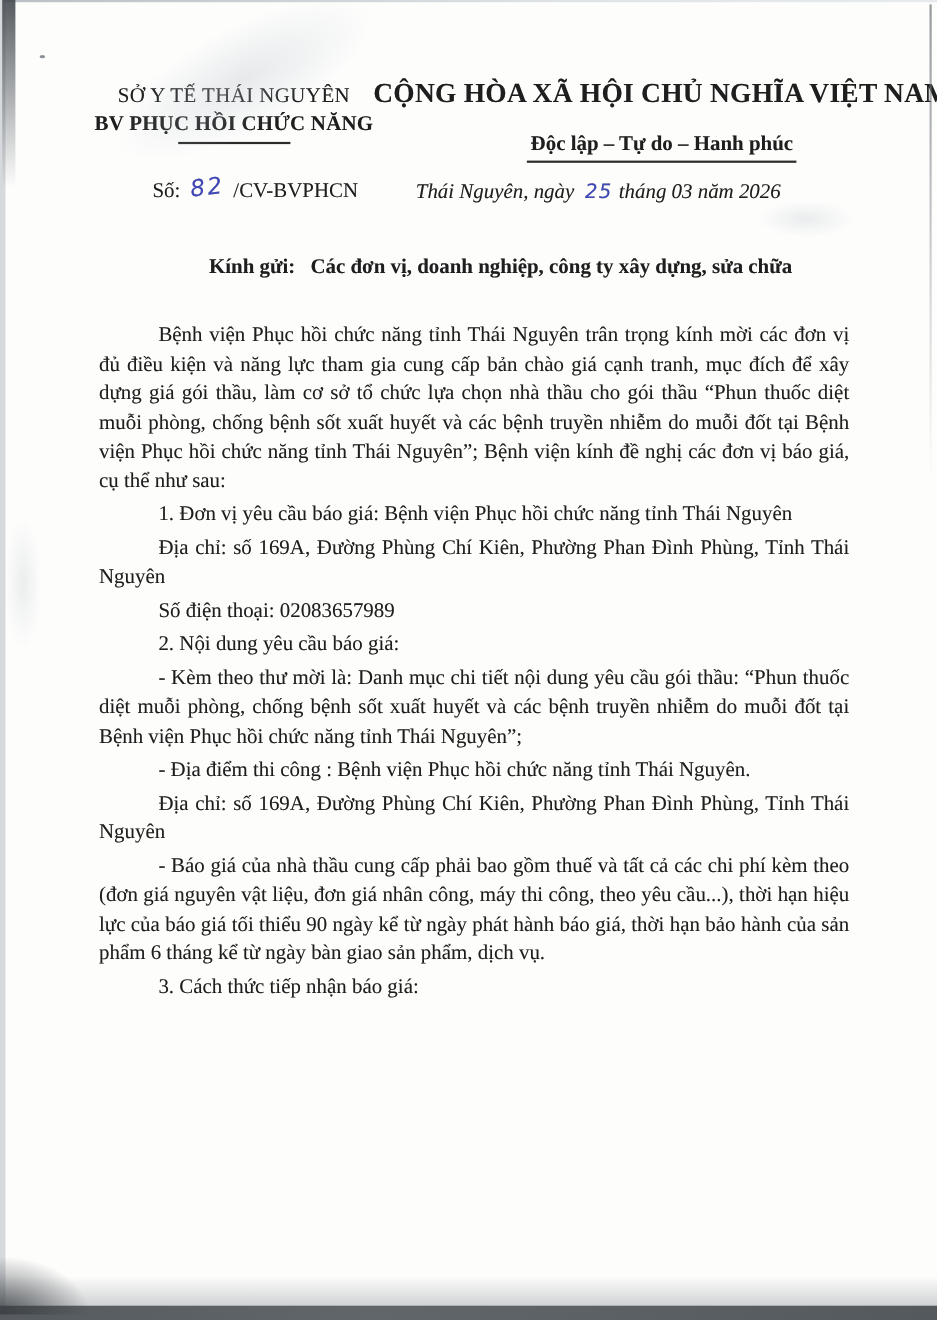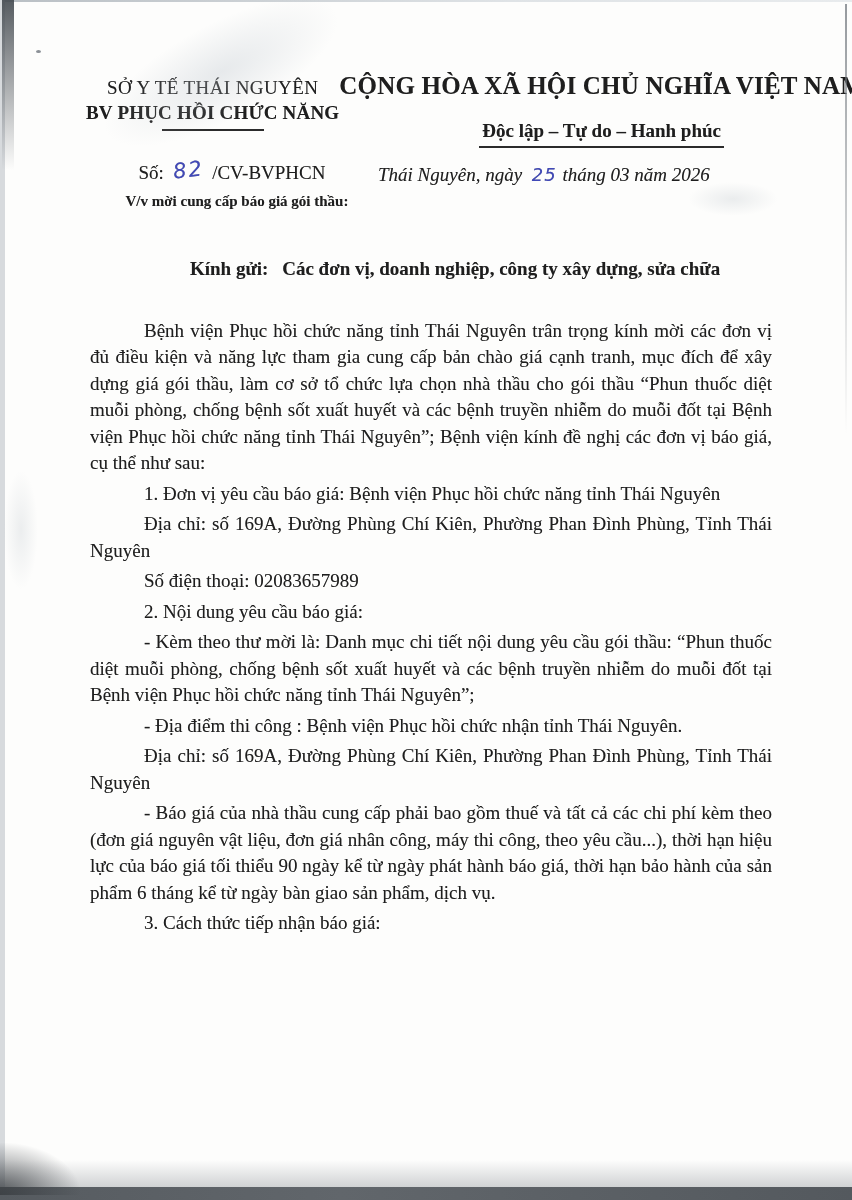--- a/index.html
+++ b/index.html
@@ -102,36 +102,35 @@
         <span>/CV-BVPHCN</span>
       </div>
       <div class="meta-right">
         <span>Thái Nguyên, ngày</span>
         <span class="hand-ink hand-day">25</span>
         <span>tháng 03 năm 2026</span>
       </div>
     </div>
 
     <div class="subject">
-      <div>V/v mời cung cấp báo giá gói thầu:</div>
     </div>
 
     <div class="salutation">
       <span class="label">Kính gửi:</span>
       <span>Các đơn vị, doanh nghiệp, công ty xây dựng, sửa chữa</span>
     </div>
 
     <div class="body">
       <p>Bệnh viện Phục hồi chức năng tỉnh Thái Nguyên trân trọng kính mời các đơn vị đủ điều kiện và năng lực tham gia cung cấp bản chào giá cạnh tranh, mục đích để xây dựng giá gói thầu, làm cơ sở tổ chức lựa chọn nhà thầu cho gói thầu “Phun thuốc diệt muỗi phòng, chống bệnh sốt xuất huyết và các bệnh truyền nhiễm do muỗi đốt tại Bệnh viện Phục hồi chức năng tỉnh Thái Nguyên”; Bệnh viện kính đề nghị các đơn vị báo giá, cụ thể như sau:</p>
       <p>1. Đơn vị yêu cầu báo giá: Bệnh viện Phục hồi chức năng tỉnh Thái Nguyên</p>
       <p>Địa chỉ: số 169A, Đường Phùng Chí Kiên, Phường Phan Đình Phùng, Tỉnh Thái Nguyên</p>
       <p>Số điện thoại: 02083657989</p>
       <p>2. Nội dung yêu cầu báo giá:</p>
       <p>- Kèm theo thư mời là: Danh mục chi tiết nội dung yêu cầu gói thầu: “Phun thuốc diệt muỗi phòng, chống bệnh sốt xuất huyết và các bệnh truyền nhiễm do muỗi đốt tại Bệnh viện Phục hồi chức năng tỉnh Thái Nguyên”;</p>
-      <p>- Địa điểm thi công : Bệnh viện Phục hồi chức nhận tỉnh Thái Nguyên.</p>
+      <p>- Địa điểm thi công : Bệnh viện Phục hồi chức năng tỉnh Thái Nguyên.</p>
       <p>Địa chỉ: số 169A, Đường Phùng Chí Kiên, Phường Phan Đình Phùng, Tỉnh Thái Nguyên</p>
       <p>- Báo giá của nhà thầu cung cấp phải bao gồm thuế và tất cả các chi phí kèm theo (đơn giá nguyên vật liệu, đơn giá nhân công, máy thi công, theo yêu cầu...), thời hạn hiệu lực của báo giá tối thiểu 90 ngày kể từ ngày phát hành báo giá, thời hạn bảo hành của sản phẩm 6 tháng kể từ ngày bàn giao sản phẩm, dịch vụ.</p>
       <p>3. Cách thức tiếp nhận báo giá:</p>
     </div>
 
   </div>
 
   <div class="artifact a-top-line"></div>
   <div class="artifact a-left-strip"></div>
   <div class="artifact a-left-dark"></div>

